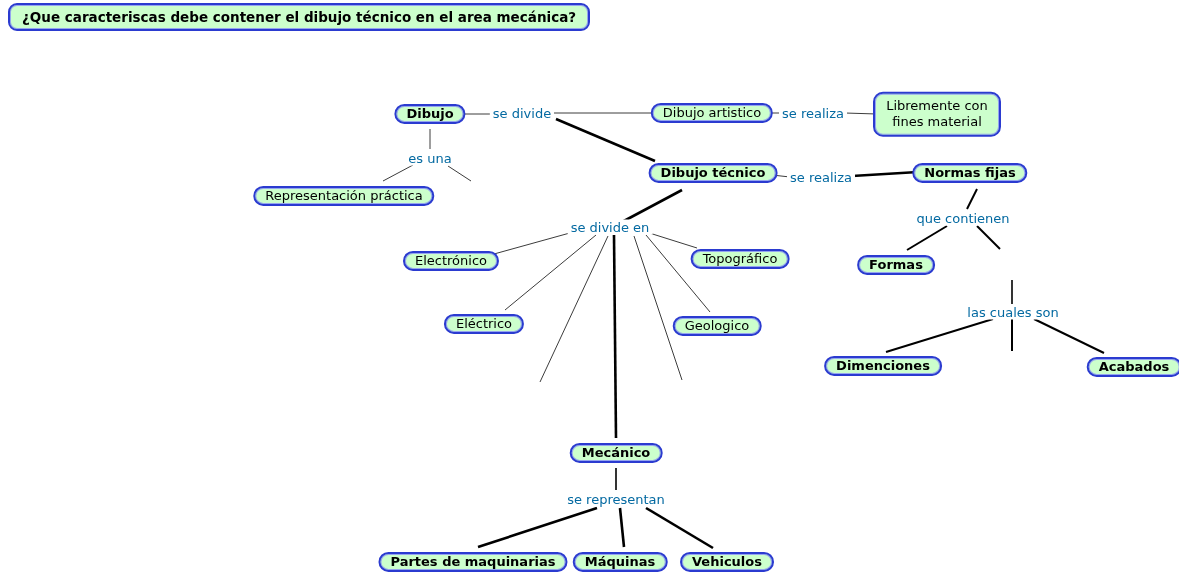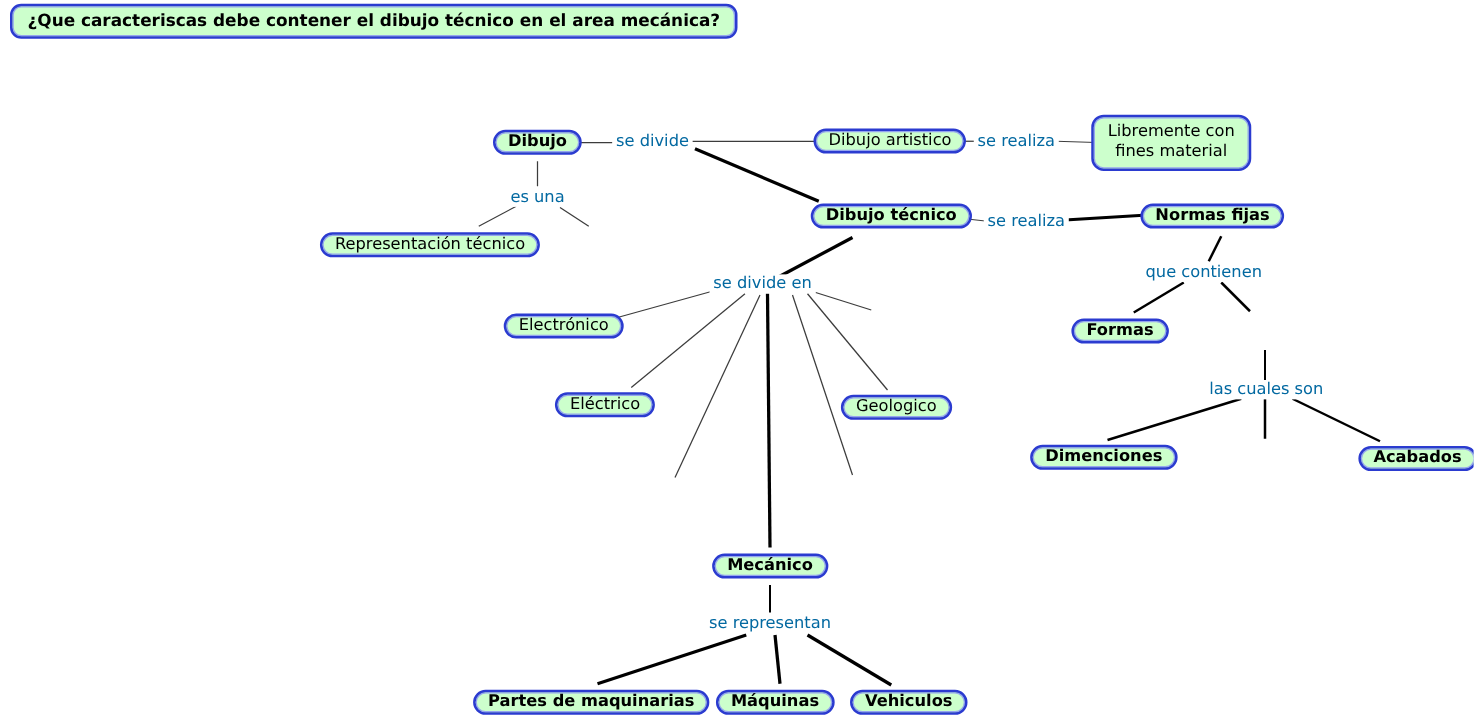--- a/index.html
+++ b/index.html
@@ -90,25 +90,26 @@
     <line class="w25" x1="597" y1="508" x2="478" y2="547"></line>
     <line class="w25" x1="620" y1="508" x2="624" y2="547"></line>
     <line class="w25" x1="646" y1="508" x2="713" y2="548"></line>
   </svg>
 
   <div class="title-node">¿Que caracteriscas debe contener el dibujo técnico en el area mecánica?</div>
 
   <div class="node bold" style="left:430px;top:114px">Dibujo</div>
   <div class="node" style="left:712px;top:113px">Dibujo artistico</div>
   <div class="node multiline" style="left:937px;top:114px">Libremente con fines material</div>
-  <div class="node" style="left:344px;top:196px">Representación técnico</div>
+  <div class="node" style="left:344px;top:196px">Representación práctica</div>
   <div class="node bold" style="left:713px;top:173px">Dibujo técnico</div>
   <div class="node bold" style="left:970px;top:173px">Normas fijas</div>
   <div class="node bold" style="left:896px;top:265px">Formas</div>
   <div class="node" style="left:451px;top:261px">Electrónico</div>
+  <div class="node" style="left:740px;top:259px">Topográfico</div>
   <div class="node" style="left:484px;top:324px">Eléctrico</div>
   <div class="node" style="left:717px;top:326px">Geologico</div>
   <div class="node bold" style="left:616px;top:453px">Mecánico</div>
   <div class="node bold" style="left:883px;top:366px">Dimenciones</div>
   <div class="node bold" style="left:1134px;top:367px">Acabados</div>
   <div class="node bold" style="left:473px;top:562px">Partes de maquinarias</div>
   <div class="node bold" style="left:620px;top:562px">Máquinas</div>
   <div class="node bold" style="left:727px;top:562px">Vehiculos</div>
 
   <div class="label" style="left:522px;top:113px">se divide</div>

